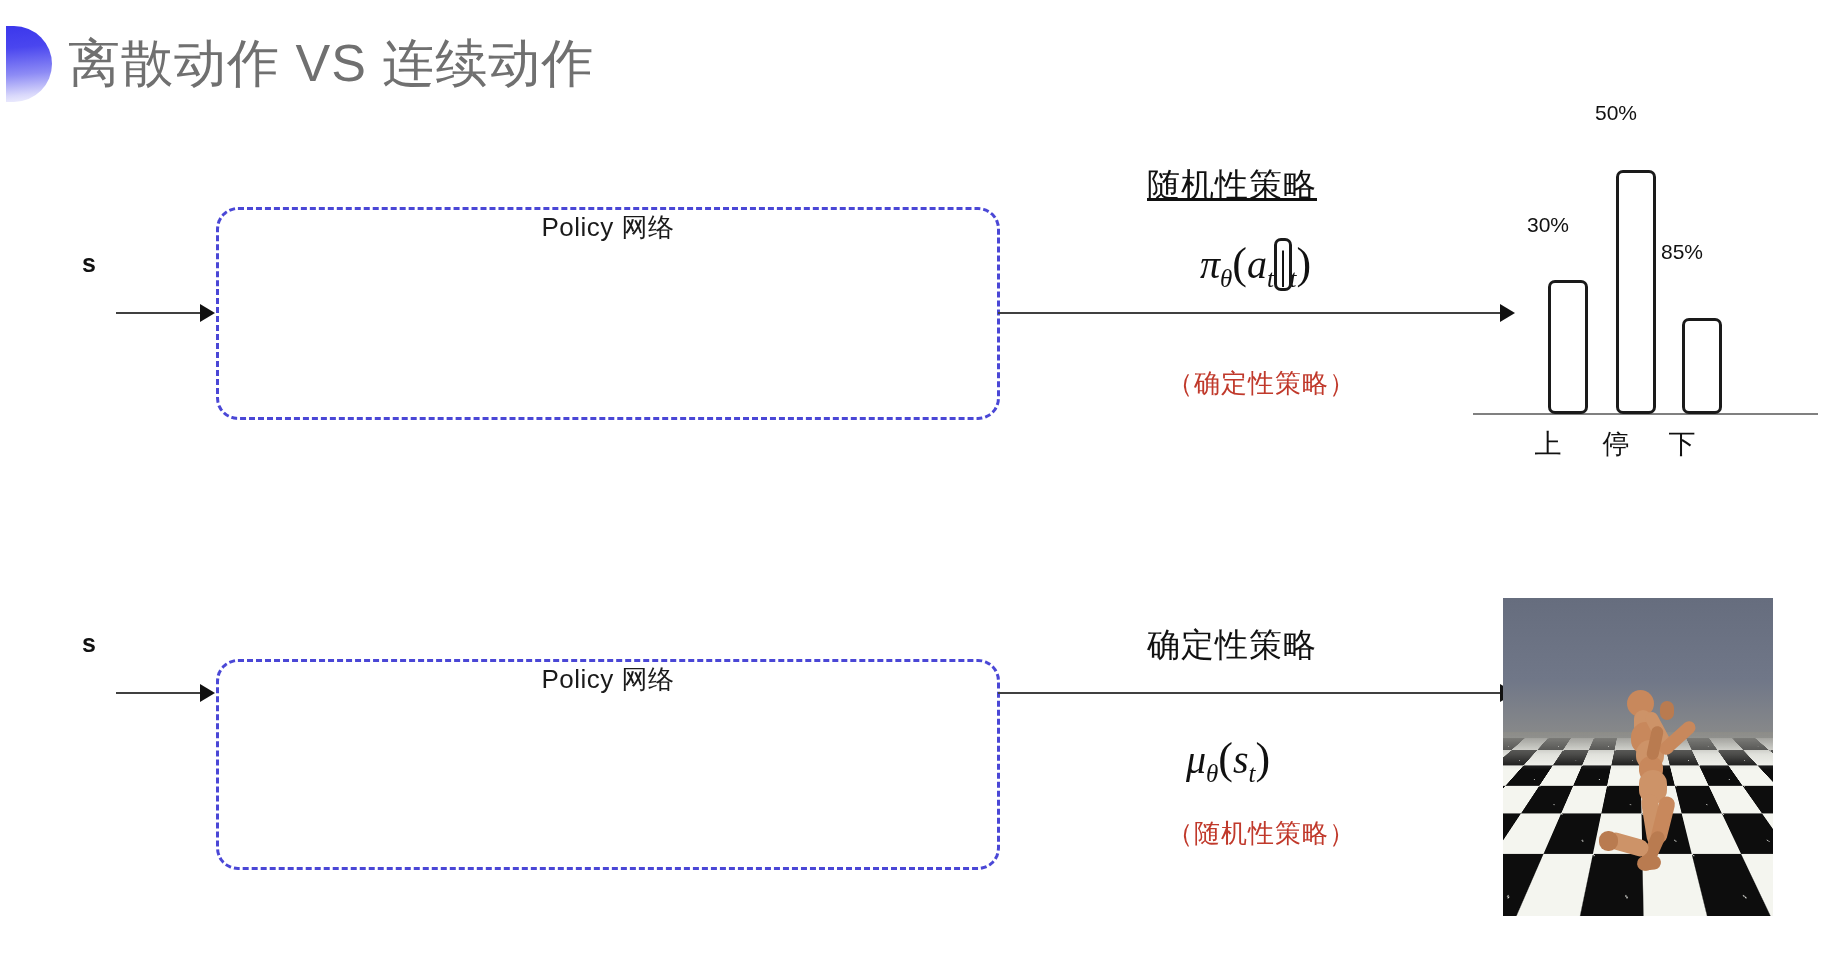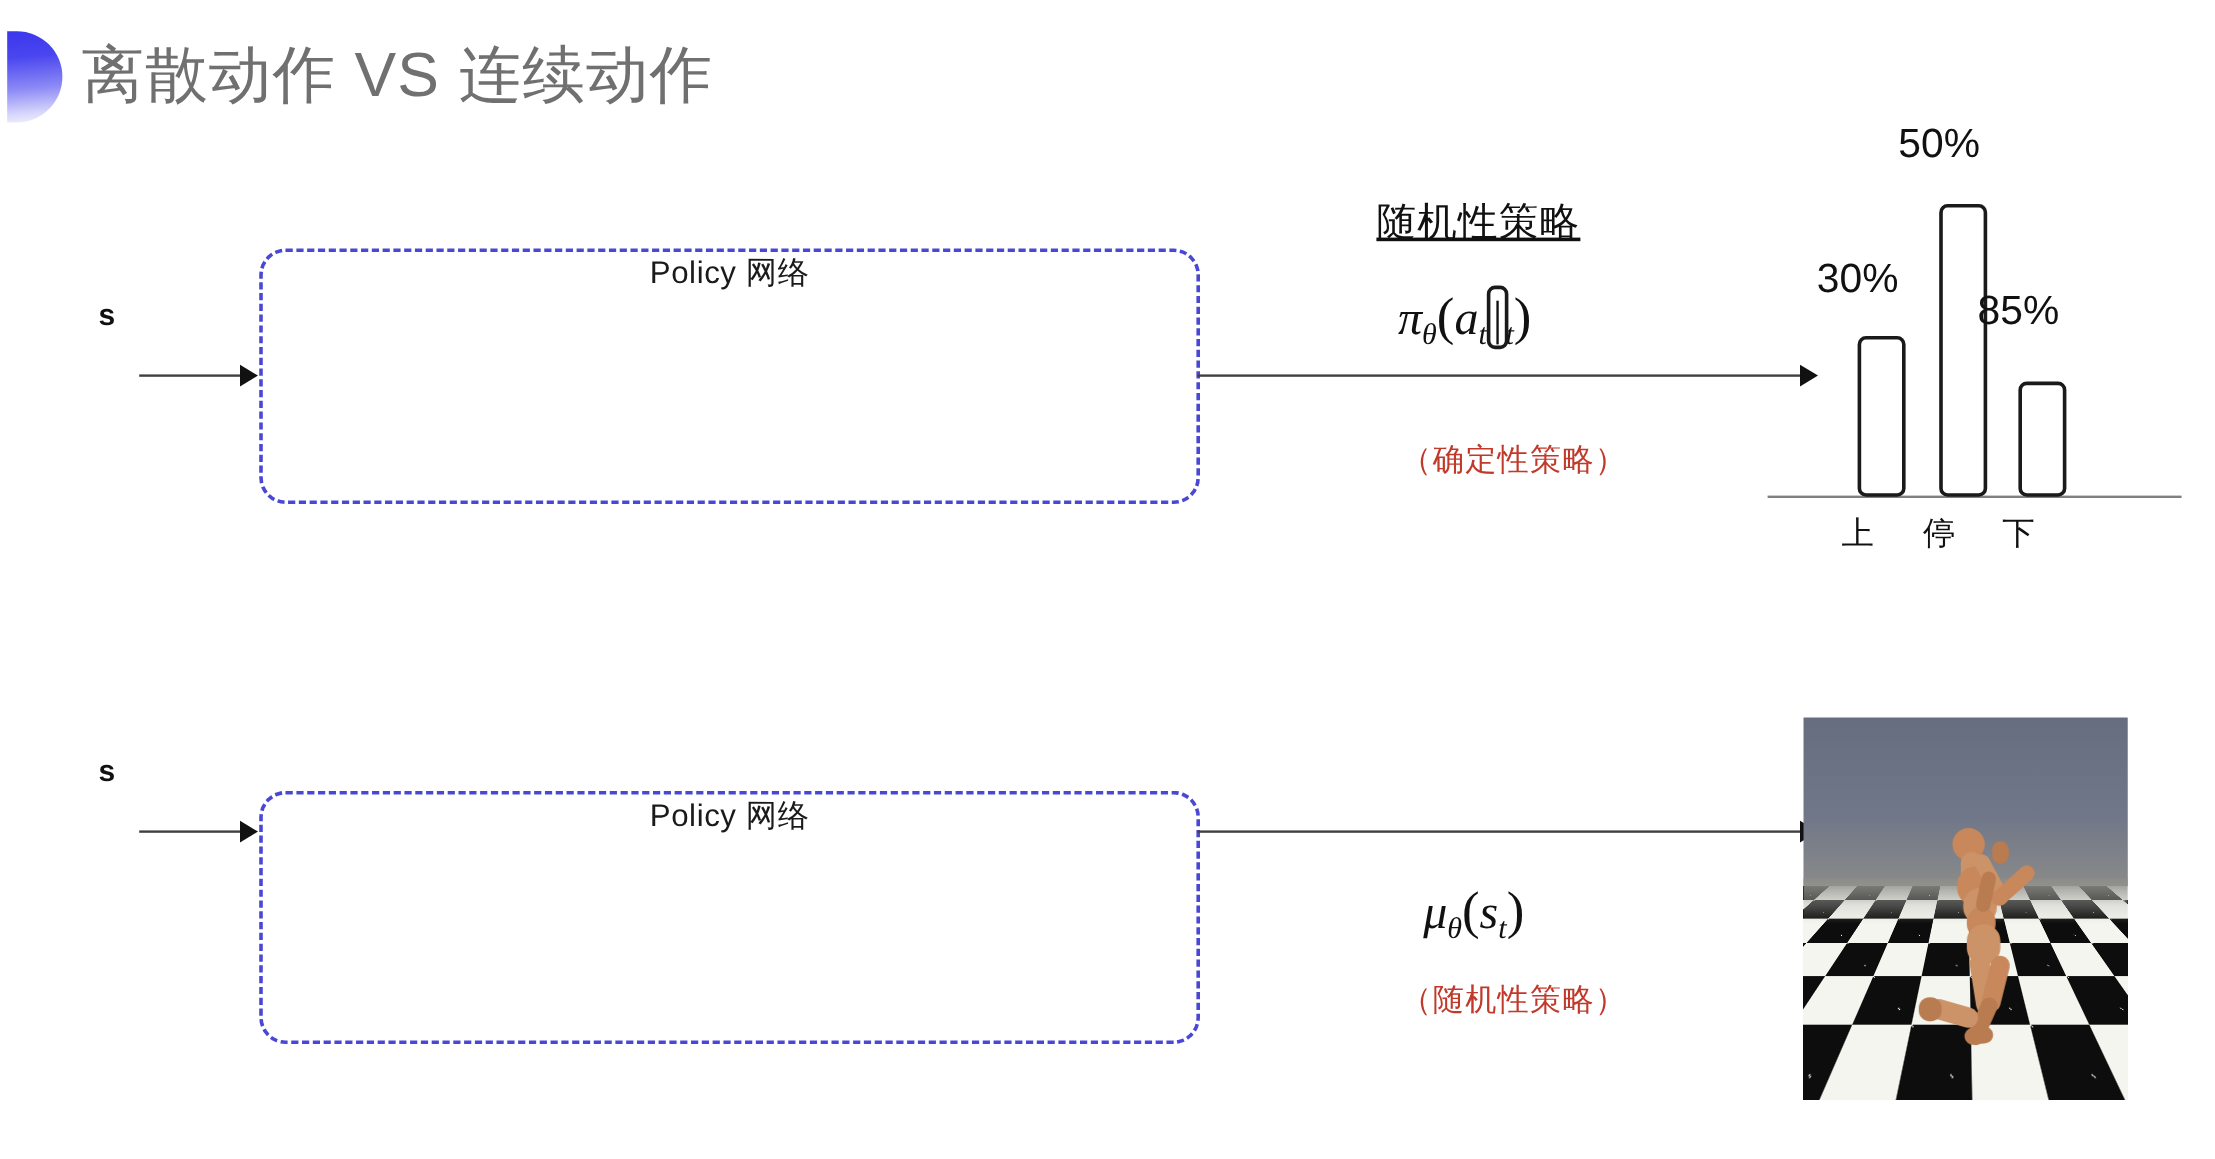--- a/index.html
+++ b/index.html
@@ -57,21 +57,21 @@
   }
 
   
   .chart{position:absolute;}
   .chart-axis{position:absolute;background:#808080;height:2px;}
   .bar{
     position:absolute;background:#ffffff;border:3px solid #1a1a1a;
     border-radius:7px;box-sizing:border-box;
   }
   .bar-value{
-    position:absolute;font-size:34px;color:#111;white-space:nowrap;text-align:center;
+    position:absolute;font-size:21px;color:#111;white-space:nowrap;text-align:center;
   }
   .bar-cat{
     position:absolute;font-size:27px;color:#111;white-space:nowrap;text-align:center;
   }
 
   
   .sim-frame{
     position:absolute;overflow:hidden;background:#6e7585;
   }
   .sim-sky{
@@ -111,21 +111,21 @@
 
   <div class="policy-box" style="left:216px;top:207px;width:778px;height:207px;">
     <span class="policy-box-label">Policy 网络</span>
   </div>
 
   <div class="arrow-line" style="left:998px;top:312px;width:506px;"></div>
   <div class="arrow-head" style="left:1500px;top:304px;"></div>
 
   <div class="cn-label" style="left:1147px;top:163px;text-decoration:underline;">随机性策略</div>
 
-  <div class="formula" style="left:1165px;top:238px;">
+  <div class="formula" style="left:1200px;top:238px;">
     <span>π</span><span class="sub">θ</span><span class="paren">(</span><span>a</span><span class="sub">t</span><span class="bar">|</span><span>s</span><span class="sub">t</span><span class="paren">)</span>
   </div>
 
   <div class="red-note" style="left:1167px;top:366px;">（确定性策略）</div>
 
   <div class="chart" style="left:1460px;top:95px;width:360px;height:330px;">
 
     <div class="chart-axis" style="left:13px;top:318px;width:345px;"></div>
 
     <div class="bar-value" style="left:48px;top:118px;width:80px;">30%</div>
@@ -145,20 +145,21 @@
   <div class="arrow-line" style="left:116px;top:692px;width:86px;"></div>
   <div class="arrow-head" style="left:200px;top:684px;"></div>
 
   <div class="policy-box" style="left:216px;top:659px;width:778px;height:205px;">
     <span class="policy-box-label">Policy 网络</span>
   </div>
 
   <div class="arrow-line" style="left:998px;top:692px;width:506px;"></div>
   <div class="arrow-head" style="left:1500px;top:684px;"></div>
 
+  <div class="cn-label" style="left:1147px;top:623px;">确定性策略</div>
 
   <div class="formula" style="left:1186px;top:733px;">
     <span>μ</span><span class="sub">θ</span><span class="paren">(</span><span>s</span><span class="sub">t</span><span class="paren">)</span>
   </div>
 
   <div class="red-note" style="left:1167px;top:816px;">（随机性策略）</div>
 
   <div class="sim-frame" style="left:1503px;top:598px;width:270px;height:318px;">
     <div class="sim-sky"></div>
     <div class="sim-floor"></div>

